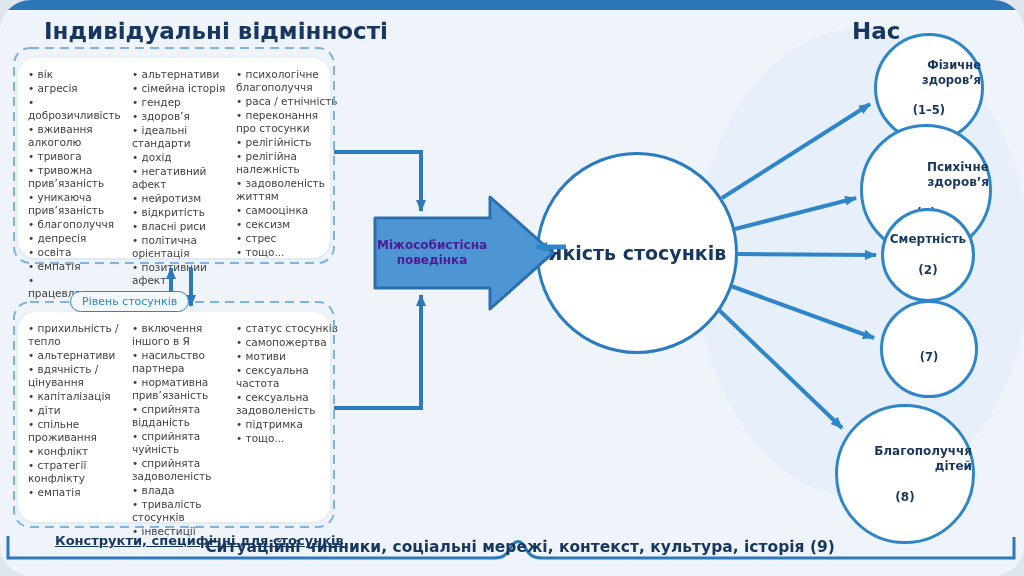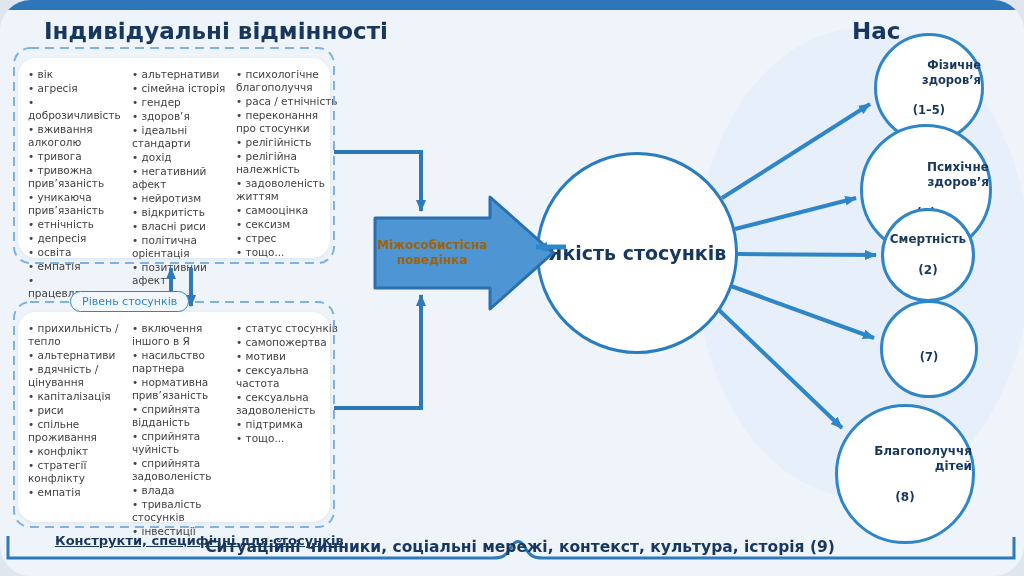--- a/index.html
+++ b/index.html
@@ -27,21 +27,21 @@
   .cols{position:absolute;display:flex;gap:4px;z-index:2;}
   #cols1{left:28px;top:68px;width:302px;}
   #cols2{left:28px;top:322px;width:302px;}
   .col{width:100px;flex:0 0 auto;}
   .col:last-child{width:104px;}
   .li{font-size:10.5px;line-height:13px;color:#3f3f3f;margin:0 0 1px 0;}
   .li::before{content:"• ";}
   
   #behavior-label{position:absolute;left:377px;top:222px;width:110px;height:62px;z-index:4;
     display:flex;align-items:center;justify-content:center;text-align:center;
-    color:#a16207;font-weight:bold;font-size:12px;line-height:1.25;}
+    color:#4c1d95;font-weight:bold;font-size:12px;line-height:1.25;}
   
   .circle{position:absolute;background:#ffffff;border:3px solid #2a7cc0;border-radius:50%;
     display:flex;flex-direction:column;align-items:center;justify-content:center;text-align:right;
     color:#17375e;font-weight:bold;box-sizing:border-box;}
   #quality-circle{left:536px;top:152px;width:202px;height:202px;font-size:19px;line-height:1.2;z-index:2;}
   .outcome{z-index:4;font-size:11.5px;line-height:1.25;border-width:3px;border-color:#2e86c8;}
   #oc0{left:874px;top:33px;width:110px;height:110px;}
   #oc1{left:860px;top:124px;width:132px;height:132px;font-size:12px;}
   #oc2{left:881px;top:208px;width:94px;height:94px;font-size:12px;}
   #oc3{left:880px;top:300px;width:98px;height:98px;}
@@ -68,21 +68,21 @@
   <div id="pbox1" class="panel-box"></div>
   <div id="cols1" class="cols">
     <div class="col">
         <div class="li">вік</div>
         <div class="li">агресія</div>
         <div class="li">доброзичливість</div>
         <div class="li">вживання алкоголю</div>
         <div class="li">тривога</div>
         <div class="li">тривожна прив’язаність</div>
         <div class="li">уникаюча прив’язаність</div>
-        <div class="li">етнічність</div>
+        <div class="li">благополуччя</div>
         <div class="li">депресія</div>
         <div class="li">освіта</div>
         <div class="li">емпатія</div>
         <div class="li">працевлаштування</div>
       </div>
     <div class="col">
         <div class="li">альтернативи</div>
         <div class="li">сімейна історія</div>
         <div class="li">гендер</div>
         <div class="li">здоров’я</div>
@@ -110,21 +110,21 @@
   </div>
 
   <div id="pbox2" class="panel-box"></div>
   <div id="pill2" class="pill">Рівень стосунків</div>
   <div id="cols2" class="cols">
     <div class="col">
         <div class="li">прихильність / тепло</div>
         <div class="li">альтернативи</div>
         <div class="li">вдячність / цінування</div>
         <div class="li">капіталізація</div>
-        <div class="li">риси</div>
+        <div class="li">діти</div>
         <div class="li">спільне проживання</div>
         <div class="li">конфлікт</div>
         <div class="li">стратегії конфлікту</div>
         <div class="li">емпатія</div>
       </div>
     <div class="col">
         <div class="li">включення іншого в Я</div>
         <div class="li">насильство партнера</div>
         <div class="li">нормативна прив’язаність</div>
         <div class="li">сприйнята відданість</div>

